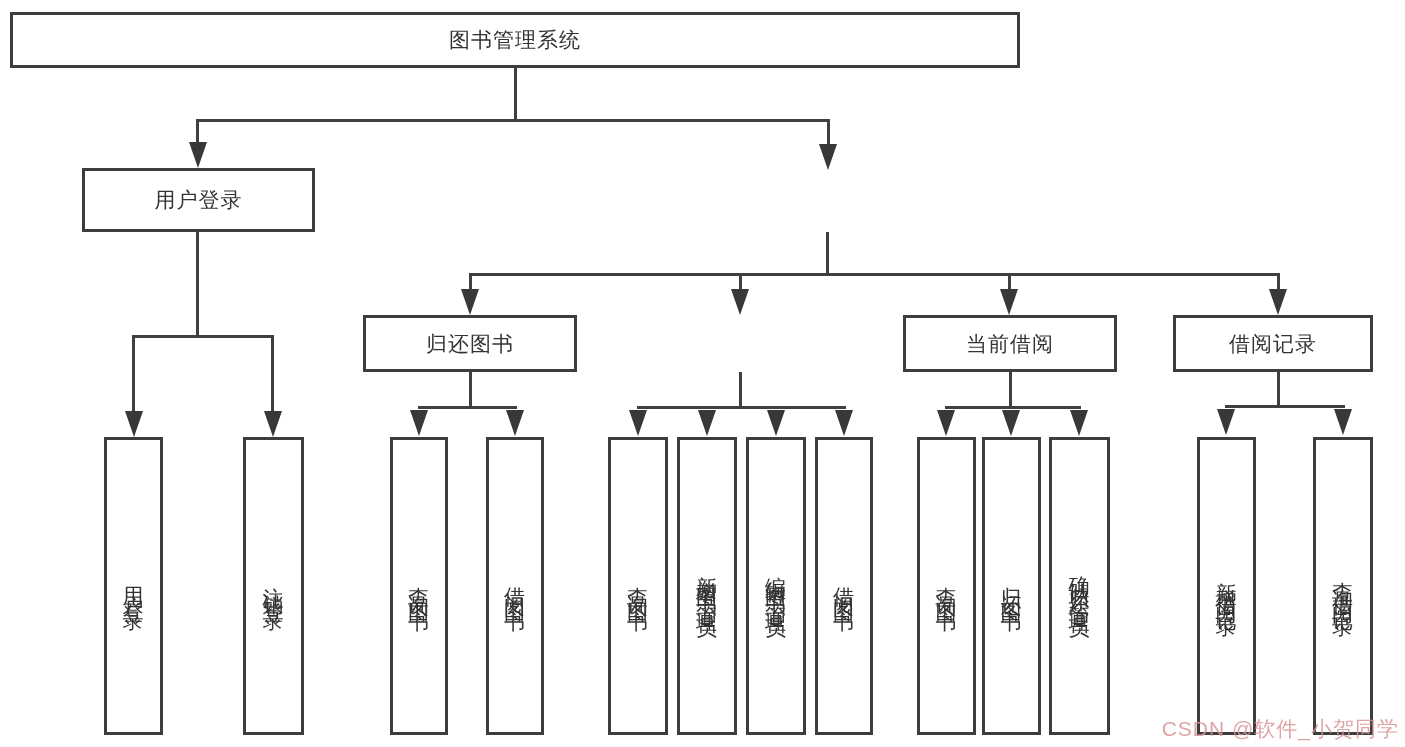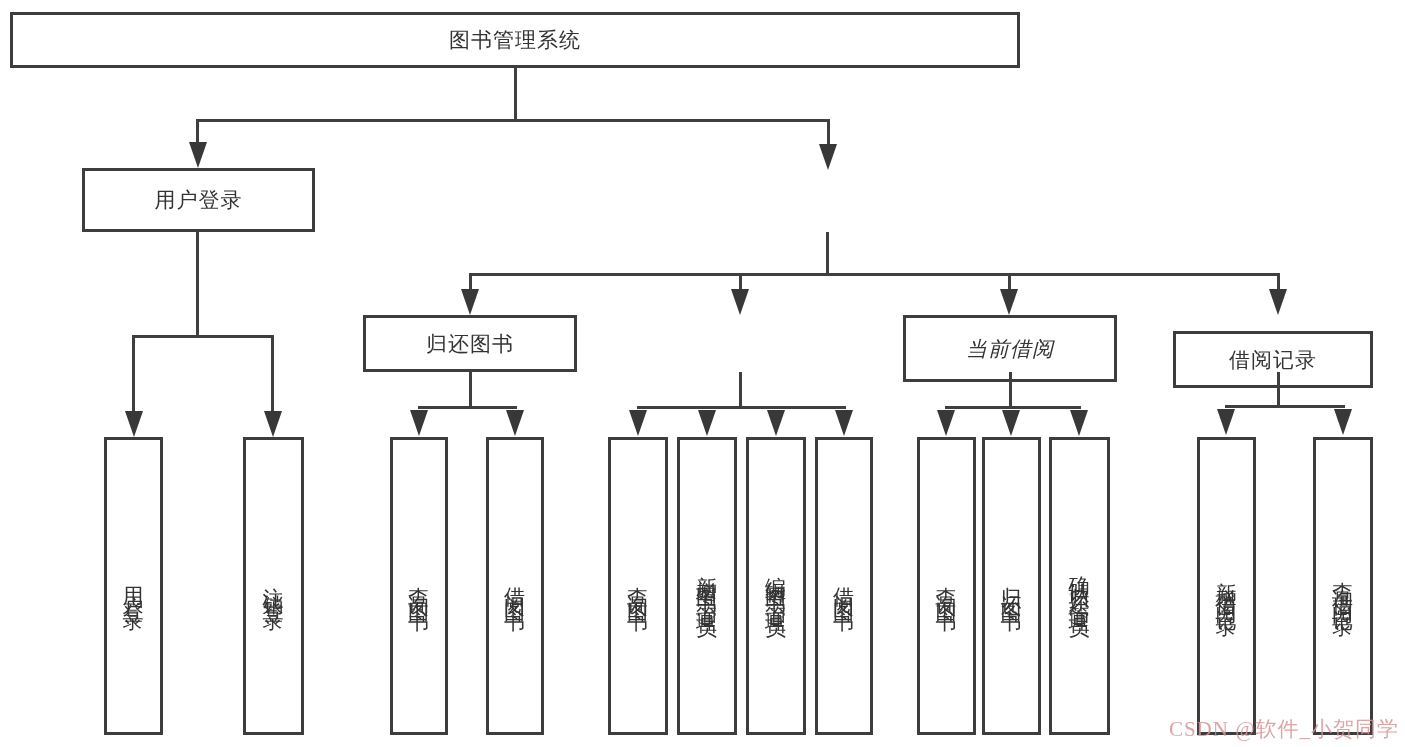--- a/index.html
+++ b/index.html
@@ -40,39 +40,38 @@
     border-right:9px solid transparent;
     border-top:26px solid #383838;
   }
   .watermark{
     position:absolute;
     right:6px;bottom:4px;
     font-size:21px;
     color:rgba(214,148,148,0.85);
     letter-spacing:1px;
     white-space:nowrap;
-    font-family:Liberation Serif, serif;
   }
 </style>
 </head>
 <body>
 
 <div id="canvas">
 
   <div class="hbox" style="left:10px;top:12px;width:1010px;height:56px;">图书管理系统</div>
 
   <div class="hbox" style="left:82px;top:168px;width:233px;height:64px;">用户登录</div>
 
 
   <div class="hbox" style="left:363px;top:315px;width:214px;height:57px;">归还图书</div>
 
 
-  <div class="hbox" style="left:903px;top:315px;width:214px;height:67px;font-style:italic;">当前借阅</div>
+  <div class="hbox" style="left:903px;top:315px;width:214px;height:57px;">当前借阅</div>
 
-  <div class="hbox" style="left:1173px;top:331px;width:200px;height:57px;">借阅记录</div>
+  <div class="hbox" style="left:1173px;top:315px;width:200px;height:57px;">借阅记录</div>
 
   <div class="vbox" style="left:104px;top:437px;width:59px;height:298px;">用户登录</div>
   <div class="vbox" style="left:243px;top:437px;width:61px;height:298px;">注销登录</div>
 
   <div class="vbox" style="left:390px;top:437px;width:58px;height:298px;">查询图书</div>
   <div class="vbox" style="left:486px;top:437px;width:58px;height:298px;">借阅图书</div>
 
   <div class="vbox" style="left:608px;top:437px;width:60px;height:298px;">查询图书</div>
   <div class="vbox" style="left:677px;top:437px;width:60px;height:298px;letter-spacing:6px;">新增图书（管理员）</div>
   <div class="vbox" style="left:746px;top:437px;width:60px;height:298px;letter-spacing:6px;">编辑图书（管理员）</div>

